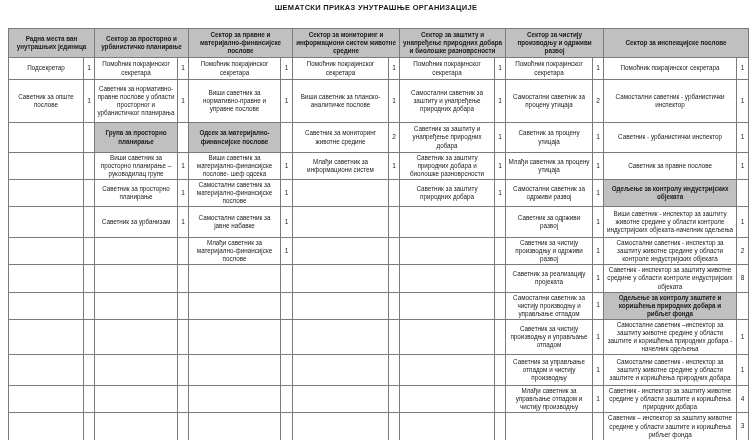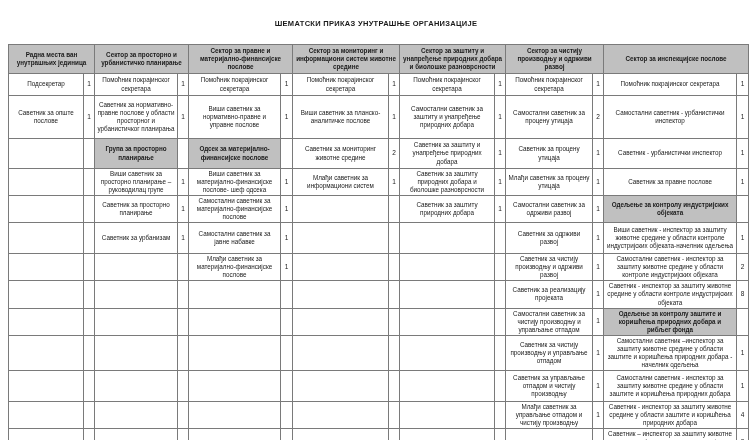--- a/index.html
+++ b/index.html
@@ -3,21 +3,21 @@
 <meta charset="utf-8">
 <style>
   html,body{margin:0;padding:0;}
   body{
     width:752px;height:440px;background:#ffffff;overflow:hidden;
     font-family:"Liberation Sans","DejaVu Sans",sans-serif;
     -webkit-font-smoothing:antialiased;
   }
   .doc-title{
     text-align:center;font-weight:bold;font-size:7.5px;letter-spacing:.3px;
-    color:#1a1a1a;padding-top:19px;height:11px;
+    color:#1a1a1a;padding-top:3px;height:11px;
   }
   table#org-table{
     border-collapse:collapse;table-layout:fixed;
     margin:14px 0 0 8px;width:740px;
   }
   #org-table th,#org-table td{
     border:1px solid #7a7a7a;
     font-size:6.3px;line-height:1.28;color:#1a1a1a;
     text-align:center;vertical-align:middle;
     padding:1px 2px;overflow:hidden;word-wrap:break-word;

